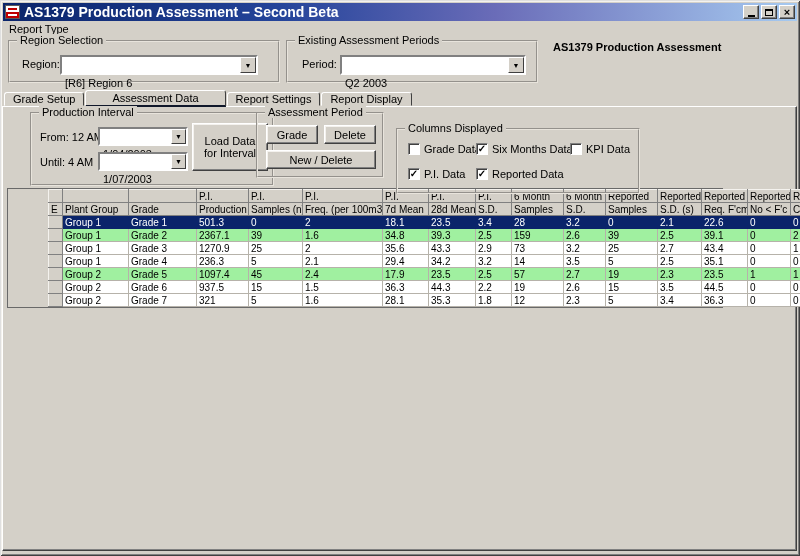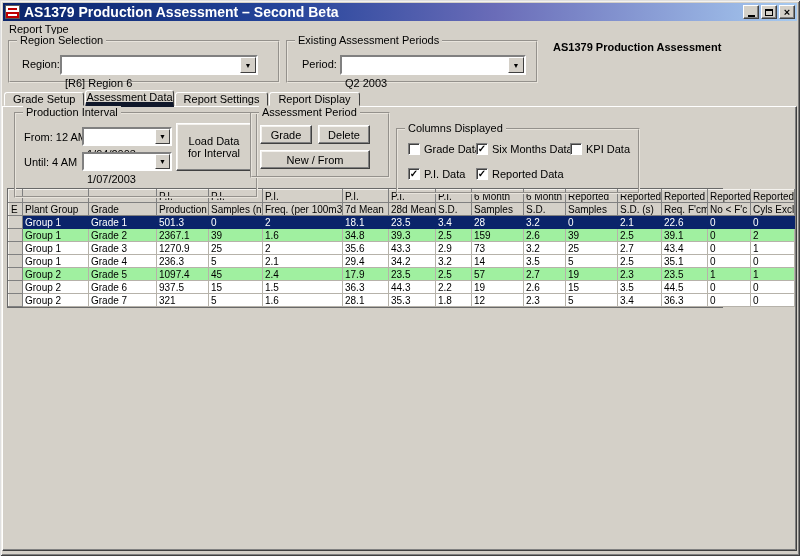--- a/index.html
+++ b/index.html
@@ -70,40 +70,40 @@
   }
   
   .app-heading { position:absolute; left:553px; top:41px; font-weight:bold; white-space:nowrap; }
   
   .tabstrip { position:absolute; left:4px; top:89px; height:17px; display:flex; align-items:flex-end; z-index:3; }
   .tab {
     height:14px; padding:4px 8px; margin-right:1px; background:#d4d0c8;
     border:1px solid; border-color:#fff #404040 transparent #fff;
     border-radius:3px 3px 0 0; display:flex; align-items:center; white-space:nowrap;
   }
-  .tab.active { height:17px; padding:0 0; border-bottom:5px solid #0f172a; margin-bottom:-1px; position:relative; z-index:4; }
+  .tab.active { height:17px; padding:0 26px; border-bottom:2px solid #0f172a; margin-bottom:-1px; position:relative; z-index:4; }
   .panel {
     position:absolute; left:2px; top:106px; width:795px; height:445px; background:#d4d0c8;
     border:1px solid; border-color:#fff #404040 #404040 #fff;
     box-shadow: inset -1px -1px 0 #808080;
   }
   
   .cb-item { position:absolute; display:flex; align-items:center; gap:4px; }
   .checkbox {
     width:12px; height:12px; background:#fff;
     border:1px solid; border-color:#808080 #fff #fff #808080;
     box-shadow: inset 1px 1px 0 #404040;
     display:flex; align-items:center; justify-content:center;
     font-size:10px; font-weight:bold; line-height:10px;
   }
   .cb-label { white-space:nowrap; }
   
   .grid-wrap {
     position:absolute; left:7px; top:188px; width:716px;
-    border:1px solid #696969; background:#d4d0c8;
+    border:1px solid #696969; background:#d4d0c8;padding-left:40px;
   }
   table.grid { border-collapse:collapse; table-layout:fixed; width:786px; font-size:10px; }
   table.grid td, table.grid th {
     height:13px; line-height:11px; padding:0 2px;
     overflow:hidden; white-space:nowrap; text-align:left; font-weight:normal;
   }
   th.ghead, th.chead, td.rowsel {
     background:#d4d0c8;
     border:1px solid; border-color:#f4f2ee #808080 #808080 #f4f2ee;
   }
@@ -164,44 +164,44 @@
   <div class="app-heading">AS1379 Production Assessment</div>
 
   <div class="tabstrip">
       <div class="tab">Grade Setup</div>
       <div class="tab active">Assessment Data</div>
       <div class="tab">Report Settings</div>
       <div class="tab">Report Display</div>
     </div>
   <div class="panel"></div>
 
-  <div class="groupbox" style="left:14px; top:112px; width:244px; height:86px; z-index:5;">
+  <div class="groupbox" style="left:30px; top:112px; width:244px; height:74px; z-index:5;">
     <span class="gb-legend">Production Interval</span>
     <span class="lbl" style="left:8px; top:17px;">From:  12 AM</span>
     <div class="combo small" style="left:66px; top:13px; width:90px;">
       <span class="combo-text">1/04/2003</span>
       <span class="combo-btn">
           <span class="arr">▼</span>
         </span>
     </div>
     <span class="lbl" style="left:8px; top:42px;">Until:  4 AM</span>
     <div class="combo small" style="left:66px; top:38px; width:90px;">
       <span class="combo-text">1/07/2003</span>
       <span class="combo-btn">
           <span class="arr">▼</span>
         </span>
     </div>
     <div class="btn3d" style="left:160px; top:9px; width:76px; height:48px; padding:0 4px;">Load Data for Interval</div>
   </div>
 
-  <div class="groupbox" style="left:250px; top:112px; width:140px; height:66px; z-index:5;">
+  <div class="groupbox" style="left:256px; top:112px; width:128px; height:66px; z-index:5;">
     <span class="gb-legend">Assessment Period</span>
     <div class="btn3d" style="left:8px; top:11px; width:52px; height:19px;">Grade</div>
     <div class="btn3d" style="left:66px; top:11px; width:52px; height:19px;">Delete</div>
-    <div class="btn3d" style="left:8px; top:36px; width:110px; height:19px;">New / From</div>
+    <div class="btn3d" style="left:8px; top:36px; width:110px; height:19px;">New / Delete</div>
   </div>
 
   <div class="groupbox" style="left:396px; top:128px; width:244px; height:66px; z-index:5;">
     <span class="gb-legend">Columns Displayed</span>
   <div class="cb-item" style="left: 10px; top: 13px;">
         <span class="checkbox"></span>
         <span class="cb-label">Grade Data</span>
       </div>
       <div class="cb-item" style="left: 78px; top: 13px;">
         <span class="checkbox">✓</span>

